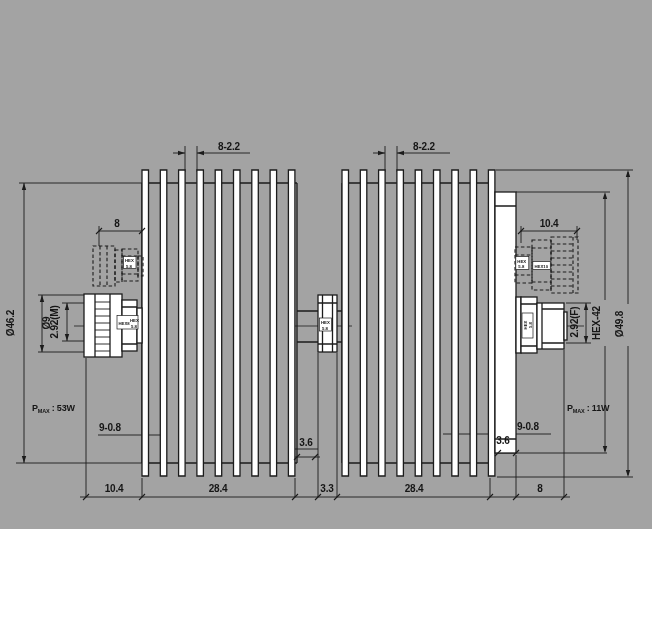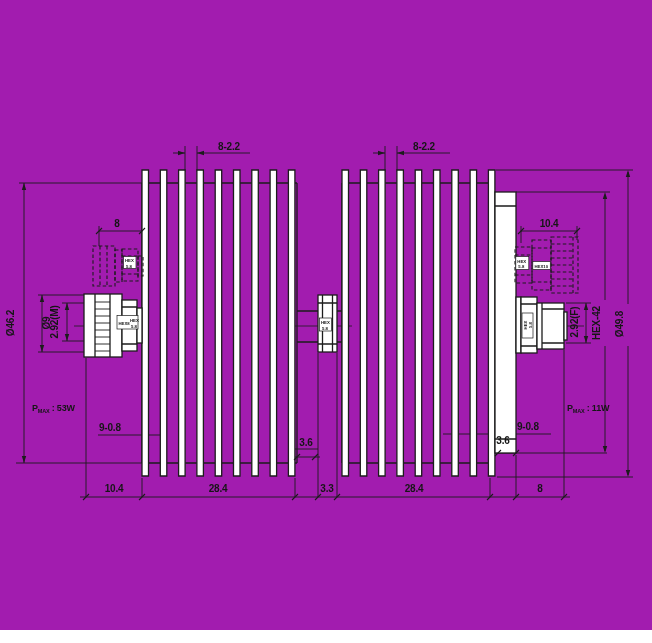--- a/index.html
+++ b/index.html
@@ -1,16 +1,16 @@
 <!DOCTYPE html>
 <html><head>
 <meta charset="utf-8">
 <style>
   html,body{margin:0;padding:0;background:#fff;}
-  .canvas{position:relative;width:652px;height:630px;background:#a21caf;overflow:hidden;}
+  .canvas{position:relative;width:652px;height:529px;background:#a3a3a3;overflow:hidden;}
   svg{display:block;}
   text{font-family:"Liberation Sans","DejaVu Sans",sans-serif;font-weight:bold;fill:#161616;letter-spacing:-0.2px;}
   .dimtxt{font-size:10px;}
   .tiny{font-size:4.3px;font-weight:bold;letter-spacing:0;}
   .subtxt{font-size:5.5px;}
   .obj{stroke:#1c1c1c;stroke-width:1.3;fill:none;}
   .objw{stroke:#1c1c1c;stroke-width:1.3;fill:#fff;}
   .dim{stroke:#1c1c1c;stroke-width:0.9;fill:none;}
   .dash{stroke:#1c1c1c;stroke-width:1.1;fill:none;stroke-dasharray:3.5 2.4;}
   .mark{stroke:#1c1c1c;stroke-width:1.1;fill:none;}

